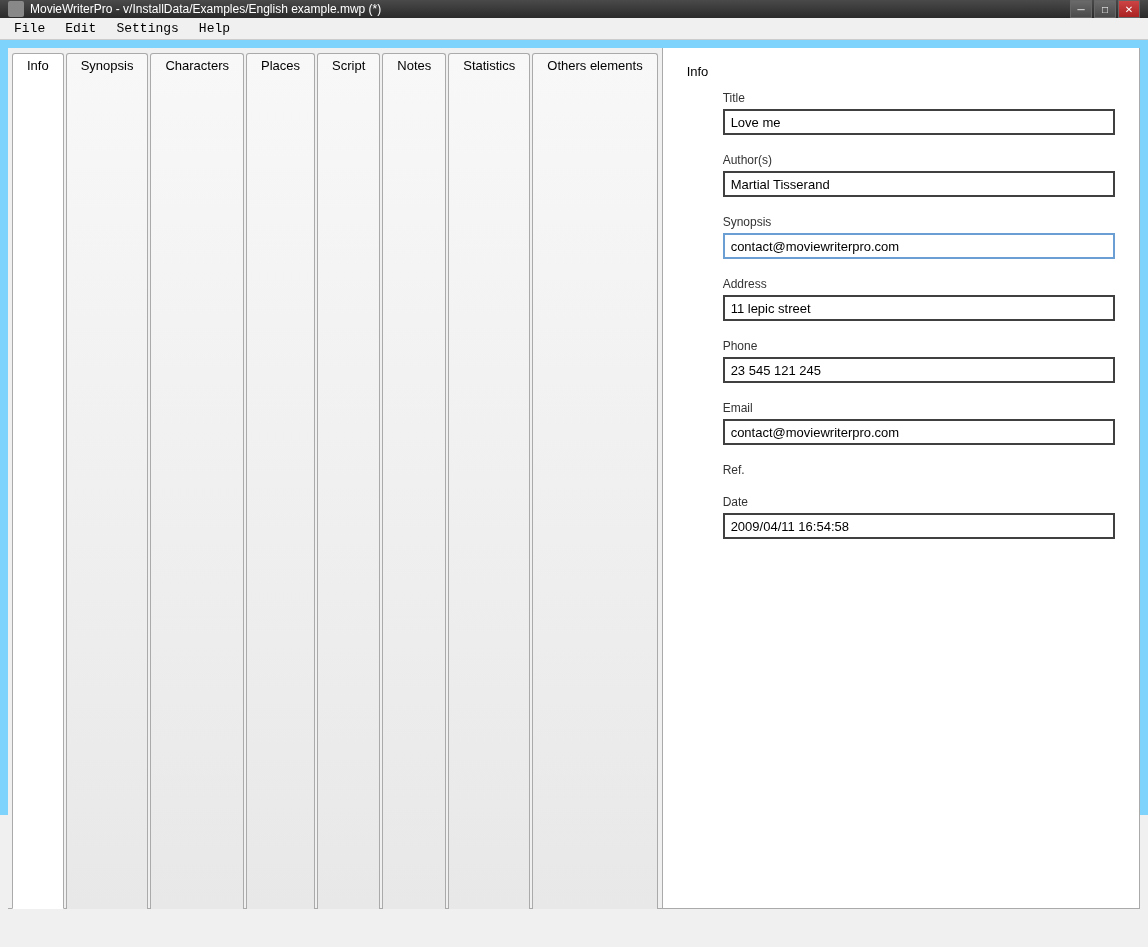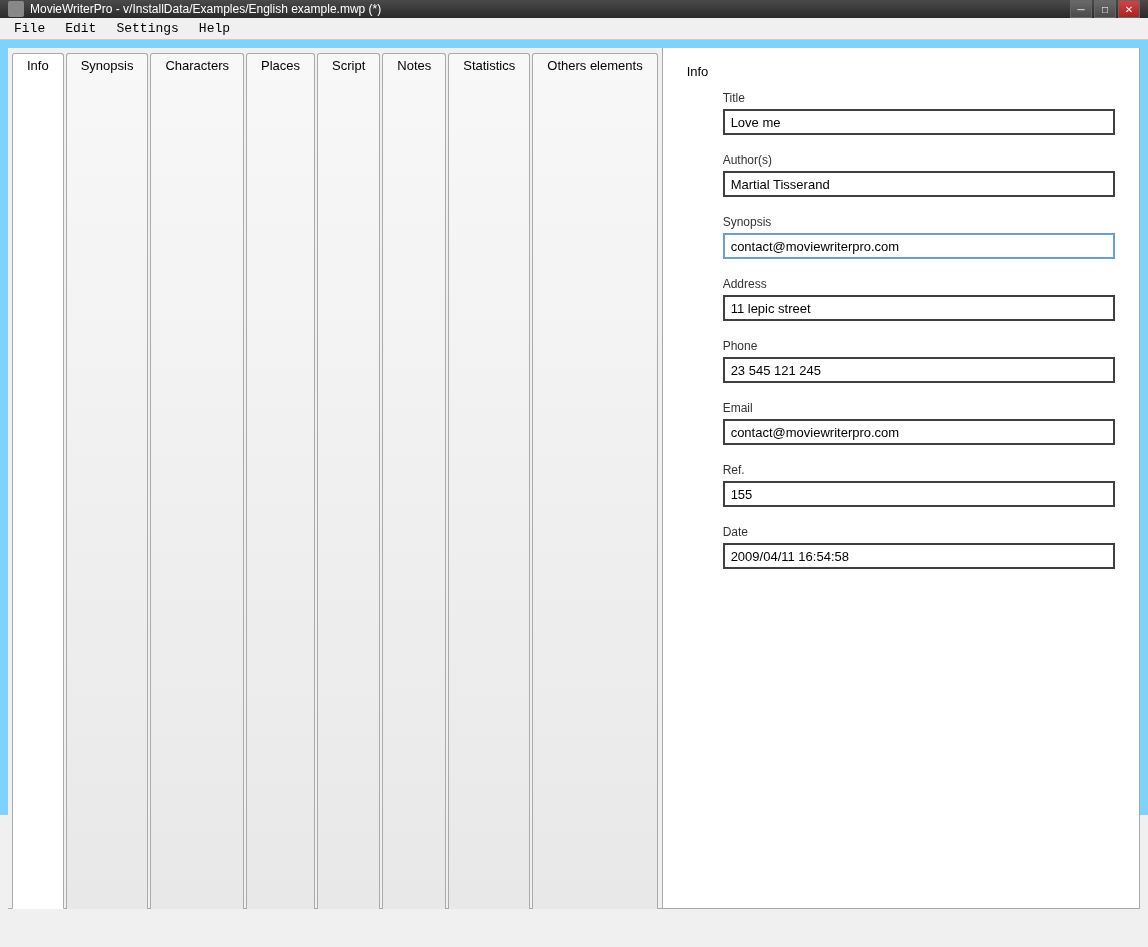--- a/index.html
+++ b/index.html
@@ -240,21 +240,20 @@
           <input class="field-input" type="text" value="23 545 121 245" style="">
         </div>
 
         <div class="field-group">
           <div class="field-label">Email</div>
           <input class="field-input" type="text" value="contact@moviewriterpro.com" style="">
         </div>
 
         <div class="field-group">
           <div class="field-label">Ref.</div>
-          <input class="field-input" type="text" value="155" style="">
         </div>
 
         <div class="field-group">
           <div class="field-label">Date</div>
           <input class="field-input" type="text" value="2009/04/11 16:54:58" style="">
         </div>
       </div>
     </div>
   </div>
 </div>

